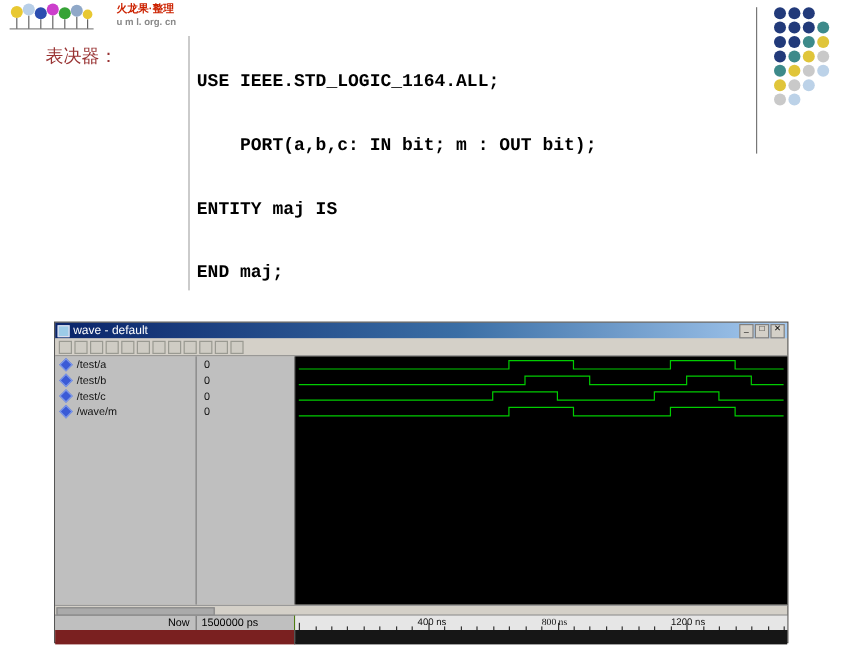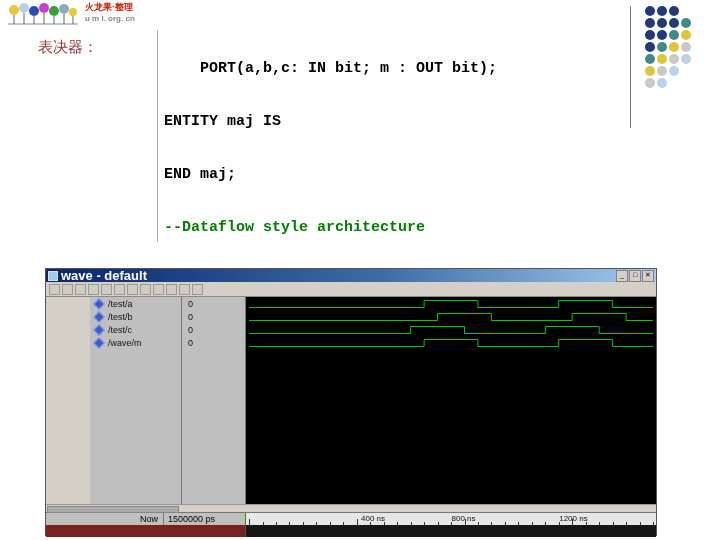--- a/index.html
+++ b/index.html
@@ -2,21 +2,21 @@
 <html><head>
 <meta charset="utf-8">
 <style>
   html,body{margin:0;padding:0;}
   body{
     width:720px;height:540px;position:relative;overflow:hidden;
     background:#ffffff;font-family:"Liberation Sans",sans-serif;
   }
   
   .logo{position:absolute;left:6px;top:2px;display:flex;align-items:flex-start;}
-  .logo-text{margin-left:4px;line-height:11px;}
+  .logo-text{margin-left:16px;line-height:11px;}
   .logo-brand{font-size:9px;color:#cc2200;font-weight:bold;}
   .logo-domain{font-size:8px;color:#888;font-weight:bold;}
   .slide-title{position:absolute;left:38px;top:38px;font-size:15px;font-weight:normal;color:#993333;}
   
   .code-rule{position:absolute;left:157px;top:30px;width:1px;height:212px;background:#aaaaaa;}
   .code{
     position:absolute;left:164px;top:25px;
     font-family:"Liberation Mono","DejaVu Sans Mono",monospace;
     font-size:15px;font-weight:bold;line-height:17.6px;color:#000;white-space:pre;
   }
@@ -26,28 +26,28 @@
   #dot-grid{position:absolute;left:644px;top:5px;display:grid;grid-template-columns:repeat(4,12px);grid-auto-rows:12px;}
   .dot{display:block;width:10px;height:10px;margin:1px;border-radius:50%;}
   
   .wavewin{
     position:absolute;left:45px;top:268px;width:612px;height:268px;
     border:1px solid #555;background:#d4d0c8;box-sizing:border-box;
   }
   .titlebar{height:13px;background:linear-gradient(90deg,#0a246a,#3a6ea5 55%,#a6caf0);
     display:flex;align-items:center;padding:0 2px;color:#fff;}
   .tb-icon{width:8px;height:8px;background:#9ccbe8;border:1px solid #dde;}
-  .tb-text{margin-left:3px;font-size:13px;font-weight:bold;white-space:nowrap;}
+  .tb-text{margin-left:3px;font-size:10px;font-weight:normal;white-space:nowrap;}
   .tb-btns{margin-left:auto;display:flex;gap:1px;}
   .tb-btn{width:10px;height:10px;background:#d4d0c8;border:1px solid #808080;
     font-size:7px;line-height:8px;text-align:center;color:#000;}
   .toolbar{height:15px;background:#d4d0c8;border-bottom:1px solid #8a8a8a;
     display:flex;align-items:center;gap:2px;padding:0 3px;box-sizing:border-box;}
   .tb-ic{width:11px;height:11px;background:#cfccc4;border:1px solid #9a9a92;box-sizing:border-box;}
-  .main{display:flex;height:207px;padding-left:44px;}
+  .main{display:flex;height:207px;}
   .names{width:118px;background:#bfbfbf;border-right:1px solid #777;box-sizing:border-box;}
   .values{width:82px;background:#bfbfbf;border-right:1px solid #777;box-sizing:border-box;}
   .wavearea{width:410px;background:#000;}
   .sig-row{height:13px;display:flex;align-items:center;padding-left:3px;font-size:9px;color:#111;}
   .sig-icon{width:6px;height:6px;background:#3b5bd6;border:1px solid #7f9ae8;transform:rotate(45deg);margin:0 5px 0 2px;flex:none;}
   .val-row{height:13px;display:flex;align-items:center;padding-left:6px;font-size:9px;color:#111;}
   .hscroll{height:8px;background:#d4d0c8;border-top:1px solid #999;position:relative;box-sizing:border-box;}
   .hthumb{position:absolute;left:1px;top:1px;width:130px;height:5px;background:#aaa;border:1px solid #888;}
   .footer1{height:13px;display:flex;background:#bfbfbf;border-top:1px solid #777;box-sizing:border-box;}
   .f-now{width:118px;font-size:9px;display:flex;align-items:center;justify-content:flex-end;
@@ -86,20 +86,21 @@
     <div class="logo-brand">火龙果·整理</div>
     <div class="logo-domain">u m l. org. cn</div>
   </div>
 </div>
 
 <div class="slide-title">表决器：</div>
 
 <div class="code-rule"></div>
 
 <div class="code">
+  <div>USE IEEE.STD_LOGIC_1164.ALL;</div>
   <div>    PORT(a,b,c: IN bit; m : OUT bit);</div>
   <div>ENTITY maj IS</div>
   <div>END maj;</div>
   <div class="comment">--Dataflow style architecture</div>
   <div>ARCHITECTURE concurrent OF maj IS</div>
   <div>BEGIN</div>
   <div>    WITH a&amp;b&amp;c SELECT</div>
   <div>    m &lt;= '1' WHEN "110"|"101"|"011"|"111",</div>
   
   
@@ -230,22 +231,22 @@
         <span class="tick" style="left: 285.8px; height: 3px;"></span>
         <span class="tick" style="left: 299.3px; height: 3px;"></span>
         <span class="tick" style="left: 312.7px; height: 3px;"></span>
         <span class="tick" style="left: 326.2px; height: 6px;"></span>
         <span class="tick" style="left: 339.7px; height: 3px;"></span>
         <span class="tick" style="left: 353.1px; height: 3px;"></span>
         <span class="tick" style="left: 366.6px; height: 3px;"></span>
         <span class="tick" style="left: 380.1px; height: 3px;"></span>
         <span class="tick" style="left: 393.5px; height: 3px;"></span>
         <span class="tick" style="left: 407px; height: 3px;"></span>
-        <span class="tick-label" style="left: 115px;">400 ns</span>
-        <span class="tick-label" style="left: 205.5px;">800 ns</span>
+        <span class="tick-label" style="left: 102px;">400 ns</span>
+        <span class="tick-label" style="left: 205.5px; font-family: Liberation Serif, serif;">800 ns</span>
         <span class="tick-label" style="left: 313.2px;">1200 ns</span>
       </div>
   </div>
 
   <div class="footer2">
     <div class="cursor-cell"></div>
     <div class="cursor-track"></div>
   </div>
 </div>
 

